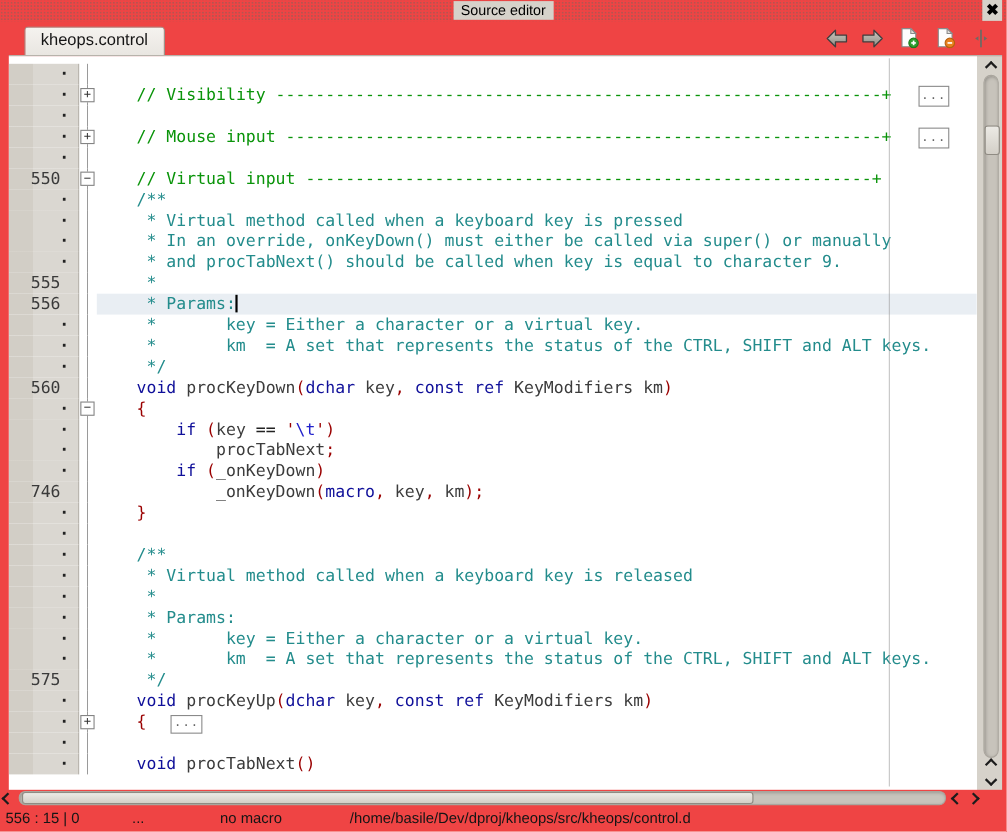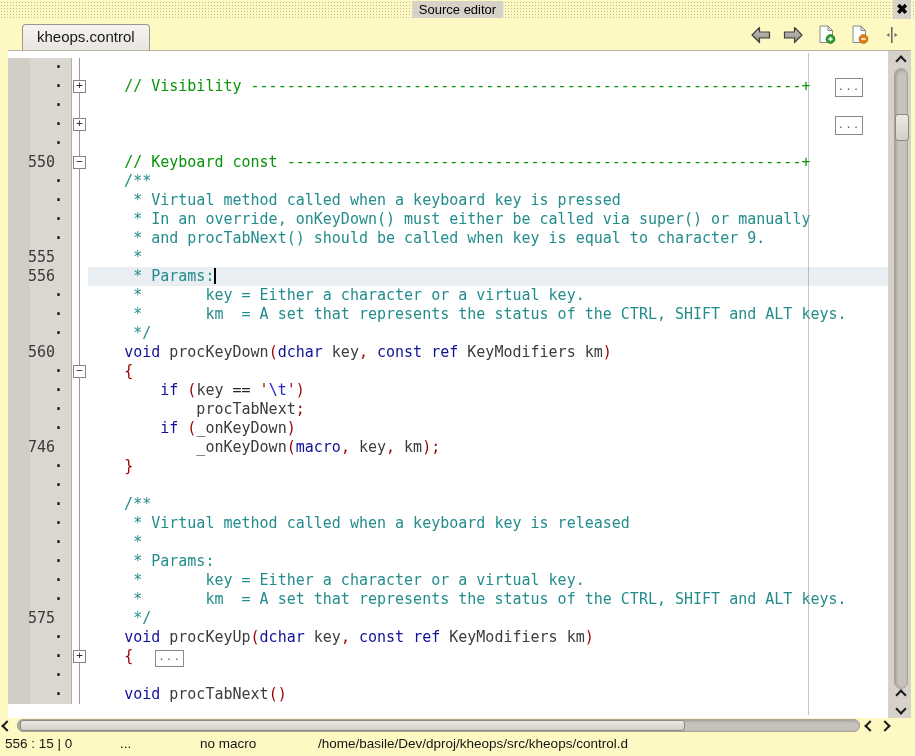--- a/index.html
+++ b/index.html
@@ -1,16 +1,16 @@
 <!DOCTYPE html>
 <html><head>
 <meta charset="utf-8">
 <style>
   html,body{margin:0;padding:0}
-  .window{position:relative;width:915px;height:756px;background:#fef9c3;overflow:hidden;
+  .window{position:relative;width:915px;height:756px;background:#ef4444;overflow:hidden;
           font-family:"Liberation Sans",sans-serif;color:#111}
 
   
   .titlebar{position:absolute;left:0;top:0;right:0;height:20px;
     background-image:radial-gradient(rgba(110,105,95,.45) .8px,transparent 1px);
     background-size:3px 3px;background-position:0 1px}
   .titlebar .title{position:absolute;left:50%;top:1px;transform:translateX(-50%);
     background:#d6d2ca;padding:0 7px;font-size:13px;line-height:17px;color:#000}
   .titlebar .close{position:absolute;right:4px;top:0;background:#d6d2ca;padding:0 3px;
     font-size:14px;font-weight:bold;line-height:19px;color:#000;cursor:default}
@@ -139,23 +139,23 @@
         </svg>
       </span>
     </div>
   </div>
 
   <div class="editor">
     <div class="rows">
         <div class="row"><span class="gut dot">·</span><span class="foldcol"></span><span class="codecell"></span></div>
         <div class="row"><span class="gut dot">·</span><span class="foldcol"><span class="foldbox">+</span></span><span class="codecell"><span class="pl">    </span><span class="cm">// Visibility -------------------------------------------------------------+</span></span><span class="tailbox">...</span></div>
         <div class="row"><span class="gut dot">·</span><span class="foldcol"></span><span class="codecell"></span></div>
-        <div class="row"><span class="gut dot">·</span><span class="foldcol"><span class="foldbox">+</span></span><span class="codecell"><span class="pl">    </span></span><span class="tailbox">...</span></div>
-        <div class="row"><span class="gut dot">·</span><span class="foldcol"></span><span class="codecell"></span></div>
-        <div class="row"><span class="gut">550</span><span class="foldcol"><span class="foldbox">−</span></span><span class="codecell"><span class="pl">    </span><span class="cm">// Keyboard const ---------------------------------------------------------+</span></span></div>
+        <div class="row"><span class="gut dot">·</span><span class="foldcol"><span class="foldbox">+</span></span><span class="codecell"><span class="pl">    </span><span class="cm">// Mouse input ------------------------------------------------------------+</span></span><span class="tailbox">...</span></div>
+        <div class="row"><span class="gut dot">·</span><span class="foldcol"></span><span class="codecell"></span></div>
+        <div class="row"><span class="gut">550</span><span class="foldcol"><span class="foldbox">−</span></span><span class="codecell"><span class="pl">    </span><span class="cm">// Virtual input ---------------------------------------------------------+</span></span></div>
         <div class="row"><span class="gut dot">·</span><span class="foldcol"></span><span class="codecell"><span class="doc">    /**</span></span></div>
         <div class="row"><span class="gut dot">·</span><span class="foldcol"></span><span class="codecell"><span class="doc">     * Virtual method called when a keyboard key is pressed</span></span></div>
         <div class="row"><span class="gut dot">·</span><span class="foldcol"></span><span class="codecell"><span class="doc">     * In an override, onKeyDown() must either be called via super() or manually</span></span></div>
         <div class="row"><span class="gut dot">·</span><span class="foldcol"></span><span class="codecell"><span class="doc">     * and procTabNext() should be called when key is equal to character 9.</span></span></div>
         <div class="row"><span class="gut">555</span><span class="foldcol"></span><span class="codecell"><span class="doc">     *</span></span></div>
         <div class="row"><span class="gut">556</span><span class="foldcol"></span><span class="codecell cur"><span class="doc">     * Params:</span><span class="caret"></span></span></div>
         <div class="row"><span class="gut dot">·</span><span class="foldcol"></span><span class="codecell"><span class="doc">     *       key = Either a character or a virtual key.</span></span></div>
         <div class="row"><span class="gut dot">·</span><span class="foldcol"></span><span class="codecell"><span class="doc">     *       km  = A set that represents the status of the CTRL, SHIFT and ALT keys.</span></span></div>
         <div class="row"><span class="gut dot">·</span><span class="foldcol"></span><span class="codecell"><span class="doc">     */</span></span></div>
         <div class="row"><span class="gut">560</span><span class="foldcol"></span><span class="codecell"><span class="pl">    </span><span class="kw">void</span><span class="pl"> procKeyDown</span><span class="pn">(</span><span class="kw">dchar</span><span class="pl"> key</span><span class="pn">,</span><span class="pl"> </span><span class="kw">const</span><span class="pl"> </span><span class="kw">ref</span><span class="pl"> KeyModifiers km</span><span class="pn">)</span></span></div>

